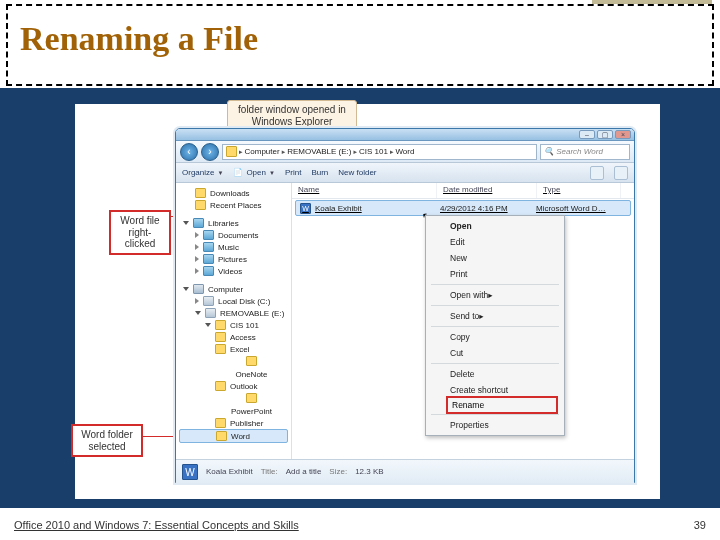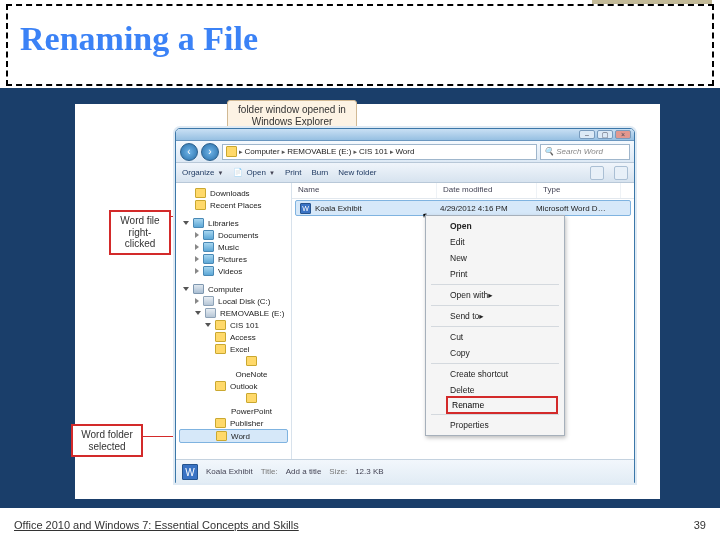--- a/index.html
+++ b/index.html
@@ -26,21 +26,21 @@
     width: 120px; height: 34px;
     background: #c1b896;
     z-index: -1;
   }
   .slide-title {
     position: absolute;
     left: 12px; top: 14px;
     font-family: Georgia, "Times New Roman", serif;
     font-size: 34px;
     font-weight: bold;
-    color: #3b82f6;
+    color: #a16207;
   }
   .blue-band {
     position: absolute;
     left: 0; right: 0;
     top: 88px; height: 420px;
     background: #1a3e6a;
   }
   
   .canvas {
     position: absolute;
@@ -183,20 +183,21 @@
     background: linear-gradient(#e8eef4,#b6c6d6);
     border: 1px solid #8ea3b8;
   }
   .ico.comp {
     background: linear-gradient(#dfe7ef,#a9bed3);
     border: 1px solid #7e97af;
   }
   .listpane {
     flex: 1;
     position: relative;
+    text-decoration: underline;
   }
   .cols {
     height: 16px;
     border-bottom: 1px solid #e2e8ee;
     display: flex;
     font-size: 8px; color: #445;
   }
   .cols > div { padding: 2px 6px; border-right: 1px solid #eef2f6; }
   .col-name { width: 145px; }
   .col-date { width: 100px; }
@@ -490,25 +491,25 @@
           <div class="ctx-item sub">
               <span>Open with</span>
               <span>▸</span>
             </div>
           <div class="ctx-sep"></div>
           <div class="ctx-item sub">
               <span>Send to</span>
               <span>▸</span>
             </div>
           <div class="ctx-sep"></div>
+          <div class="ctx-item">Copy</div>
           <div class="ctx-item">Cut</div>
-          <div class="ctx-item">Copy</div>
           <div class="ctx-sep"></div>
+          <div class="ctx-item">Delete</div>
           <div class="ctx-item">Create shortcut</div>
-          <div class="ctx-item">Delete</div>
           <div class="rename-box">
             <div style="font-size:8.5px;">Rename</div>
           </div>
           <div class="ctx-sep"></div>
           <div class="ctx-item">Properties</div>
         </div>
       </div>
     </div>
 
     <div class="details">

